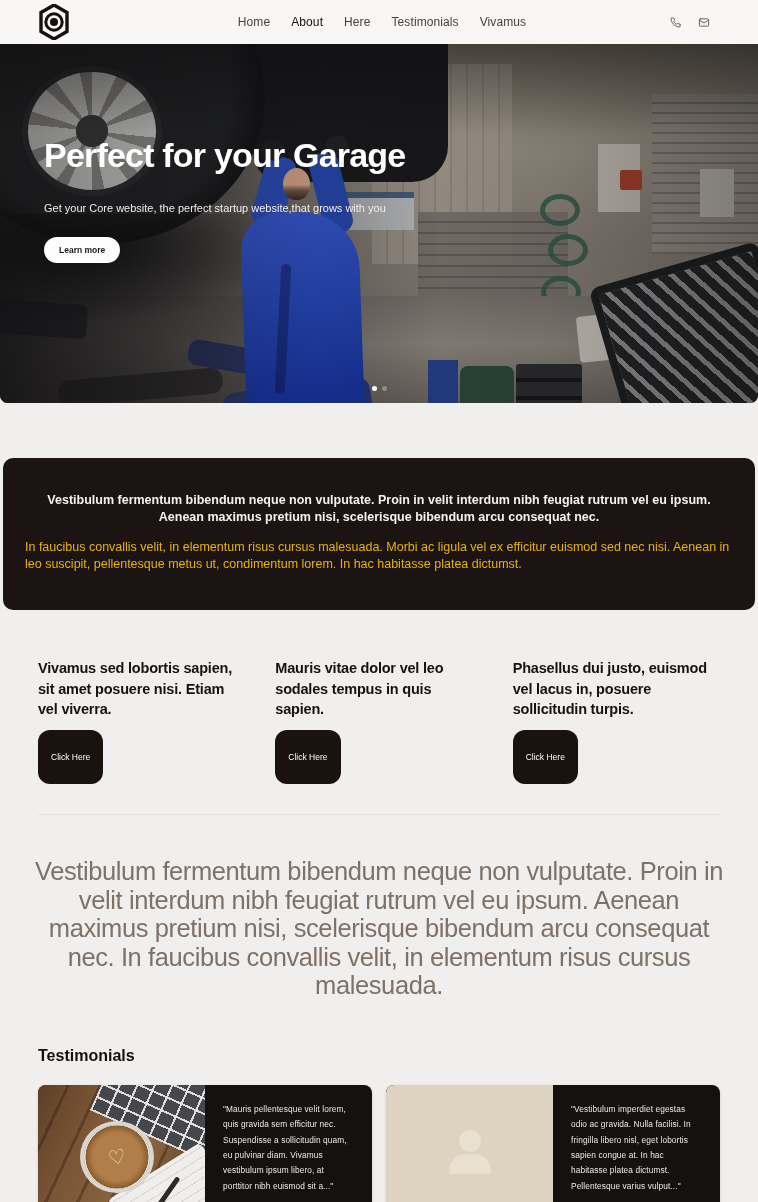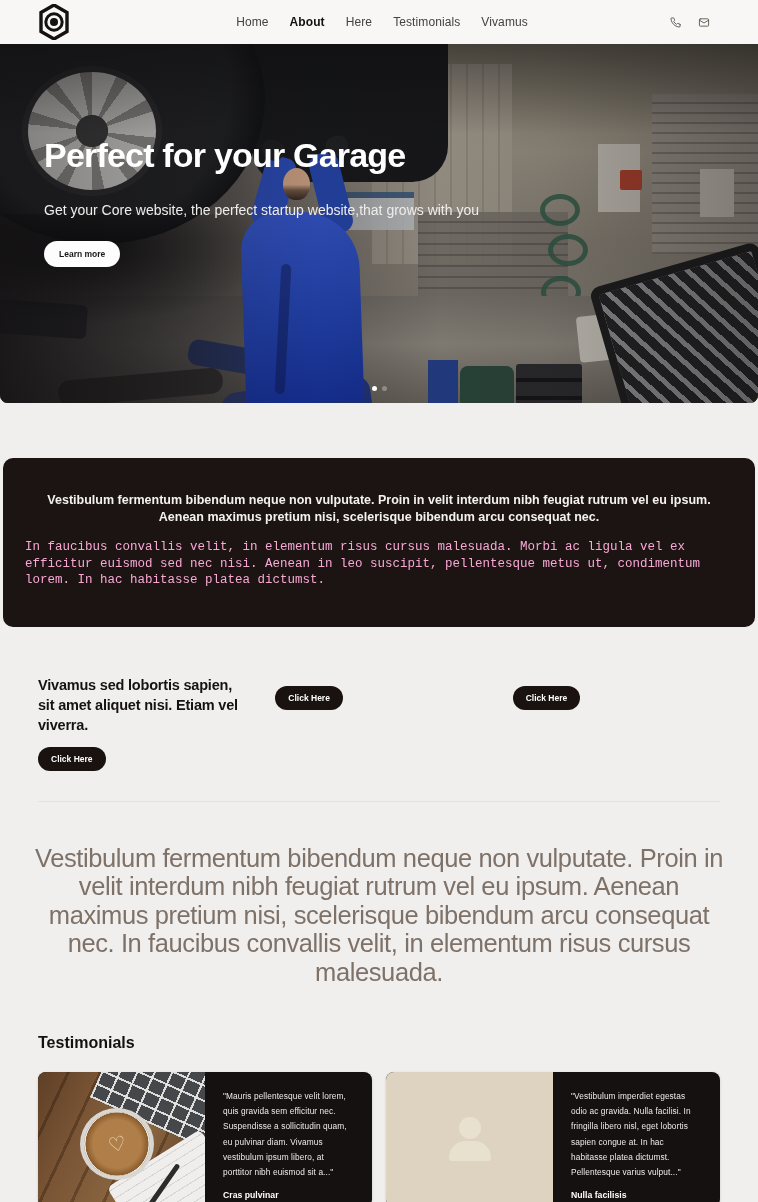--- a/index.html
+++ b/index.html
@@ -18,21 +18,21 @@
     padding:0 48px 0 38px; position:relative;
   }
   .logo { width:34px; height:36px; display:flex; align-items:center; }
   .nav {
     position:absolute; left:50%; transform:translateX(-50%);
     display:flex; gap:15px; align-items:center;
   }
   .nav a {
     font-size:12px; color:#46413d; text-decoration:none; letter-spacing:.1px;margin-left:6px;
   }
-  .nav a.active { font-weight:700; color:#14100e; }
+  .nav a.active { font-weight:400; color:#14100e; }
   .header-icons { margin-left:auto; display:flex; gap:17px; align-items:center; }
   .header-icons svg { display:block; }
 
   
   .hero {
     position:relative; height:359px; overflow:hidden;
     border-radius:0 0 8px 8px; background:#4a4745;
   }
   .hero-art { position:absolute; inset:0; }
   .hero-art > div { position:absolute; }
@@ -89,50 +89,50 @@
     background:linear-gradient(175deg,#3353c4 0%,#2141ad 55%,#152f97 100%);
     border-radius:38px 58px 0 0; }
   .art-bodyfold { left:278px; top:220px; width:10px; height:130px; background:rgba(10,20,70,.45); border-radius:5px; transform:rotate(3deg); }
   .art-overlay { inset:0;
     background:linear-gradient(90deg,rgba(16,14,14,.42) 0%,rgba(16,14,14,.10) 42%,rgba(16,14,14,.20) 72%,rgba(16,14,14,.40) 100%); }
   .art-overlay-top { left:0; top:0; width:100%; height:90px;
     background:linear-gradient(180deg,rgba(12,11,12,.45),rgba(12,11,12,0)); }
 
   .hero-content { position:absolute; left:44px; top:92px; z-index:5; }
   .hero-title { color:#fff; font-size:34px; font-weight:600; letter-spacing:-.8px; }
-  .hero-subtitle { color:#efedeb; font-size:14px; margin-top:27px; font-weight:400; }
+  .hero-subtitle { color:#efedeb; font-size:11px; margin-top:27px; font-weight:400; }
   .hero-cta {
     margin-top:23px; display:inline-block; background:#fdfdfd; color:#1b1717;
     font-size:8.5px; font-weight:700; padding:8px 15px; border-radius:13px;
     border:none; cursor:pointer; font-family:inherit;
   }
   .carousel-dots { position:absolute; bottom:12px; left:0; width:100%;
     display:flex; justify-content:center; gap:5px; z-index:5; }
   .dot { width:5px; height:5px; border-radius:50%; background:#8e8b88; }
   .dot.active { background:#fdfdfd; }
 
   
   .intro-panel {
     margin:55px 3px 0; background:#1b1413; border-radius:10px;
     padding:34px 22px 38px; color:#f4f2f1;
   }
   .intro-heading {
     text-align:center; font-weight:700; font-size:12.5px; line-height:1.32;
     max-width:700px; margin:0 auto 14px;
   }
-  .intro-body { font-size:12.5px; line-height:1.33; color:#f9a8d4;font-family:Liberation Mono, monospace; }
+  .intro-body { font-size:12.5px; line-height:1.33; color:#eab308; }
 
   
   .features {
     margin:48px 38px 0; display:grid; grid-template-columns:repeat(3,1fr); gap:30px;
   }
   .feature-heading { font-size:14.5px; font-weight:700; line-height:1.4; letter-spacing:-.2px; color:#16120f; }
   .feature-cta {
     margin-top:11px; display:inline-block; background:#19120f; color:#fff;
-    font-size:8.5px; font-weight:700; padding:7px 13px; border-radius:12px;
+    font-size:8.5px; font-weight:400; padding:22px 13px; border-radius:12px;
     border:none; cursor:pointer; font-family:inherit;
   }
 
   .divider { margin:30px 38px 0; height:1px; background:#e6e3dd; }
 
   
   .statement {
     margin:42px auto 0; max-width:692px; text-align:center;
     font-size:25.5px; line-height:1.12; letter-spacing:-.4px; color:#7d7168; font-weight:400;
   }
@@ -257,27 +257,29 @@
   </div>
 </div>
 
 <div class="intro-panel">
   <div class="intro-heading">Vestibulum fermentum bibendum neque non vulputate. Proin in velit interdum nibh feugiat rutrum vel eu ipsum. Aenean maximus pretium nisi, scelerisque bibendum arcu consequat nec.</div>
   <div class="intro-body">In faucibus convallis velit, in elementum risus cursus malesuada. Morbi ac ligula vel ex efficitur euismod sed nec nisi. Aenean in leo suscipit, pellentesque metus ut, condimentum lorem. In hac habitasse platea dictumst.</div>
 </div>
 
 <div class="features">
   <div class="feature">
-    <div class="feature-heading">Vivamus sed lobortis sapien, sit amet aliquet nisi. Etiam vel viverra.</div>
+    <div class="feature-heading">Vivamus sed lobortis sapien, sit amet posuere nisi. Etiam vel viverra.</div>
     <button class="feature-cta">Click Here</button>
   </div>
   <div class="feature">
+    <div class="feature-heading">Mauris vitae dolor vel leo sodales tempus in quis sapien.</div>
     <button class="feature-cta">Click Here</button>
   </div>
   <div class="feature">
+    <div class="feature-heading">Phasellus dui justo, euismod vel lacus in, posuere sollicitudin turpis.</div>
     <button class="feature-cta">Click Here</button>
   </div>
 </div>
 
 <div class="divider"></div>
 
 <div class="statement">Vestibulum fermentum bibendum neque non vulputate. Proin in velit interdum nibh feugiat rutrum vel eu ipsum. Aenean maximus pretium nisi, scelerisque bibendum arcu consequat nec. In faucibus convallis velit, in elementum risus cursus malesuada.</div>
 
 <div class="testimonials-heading">Testimonials</div>
 

